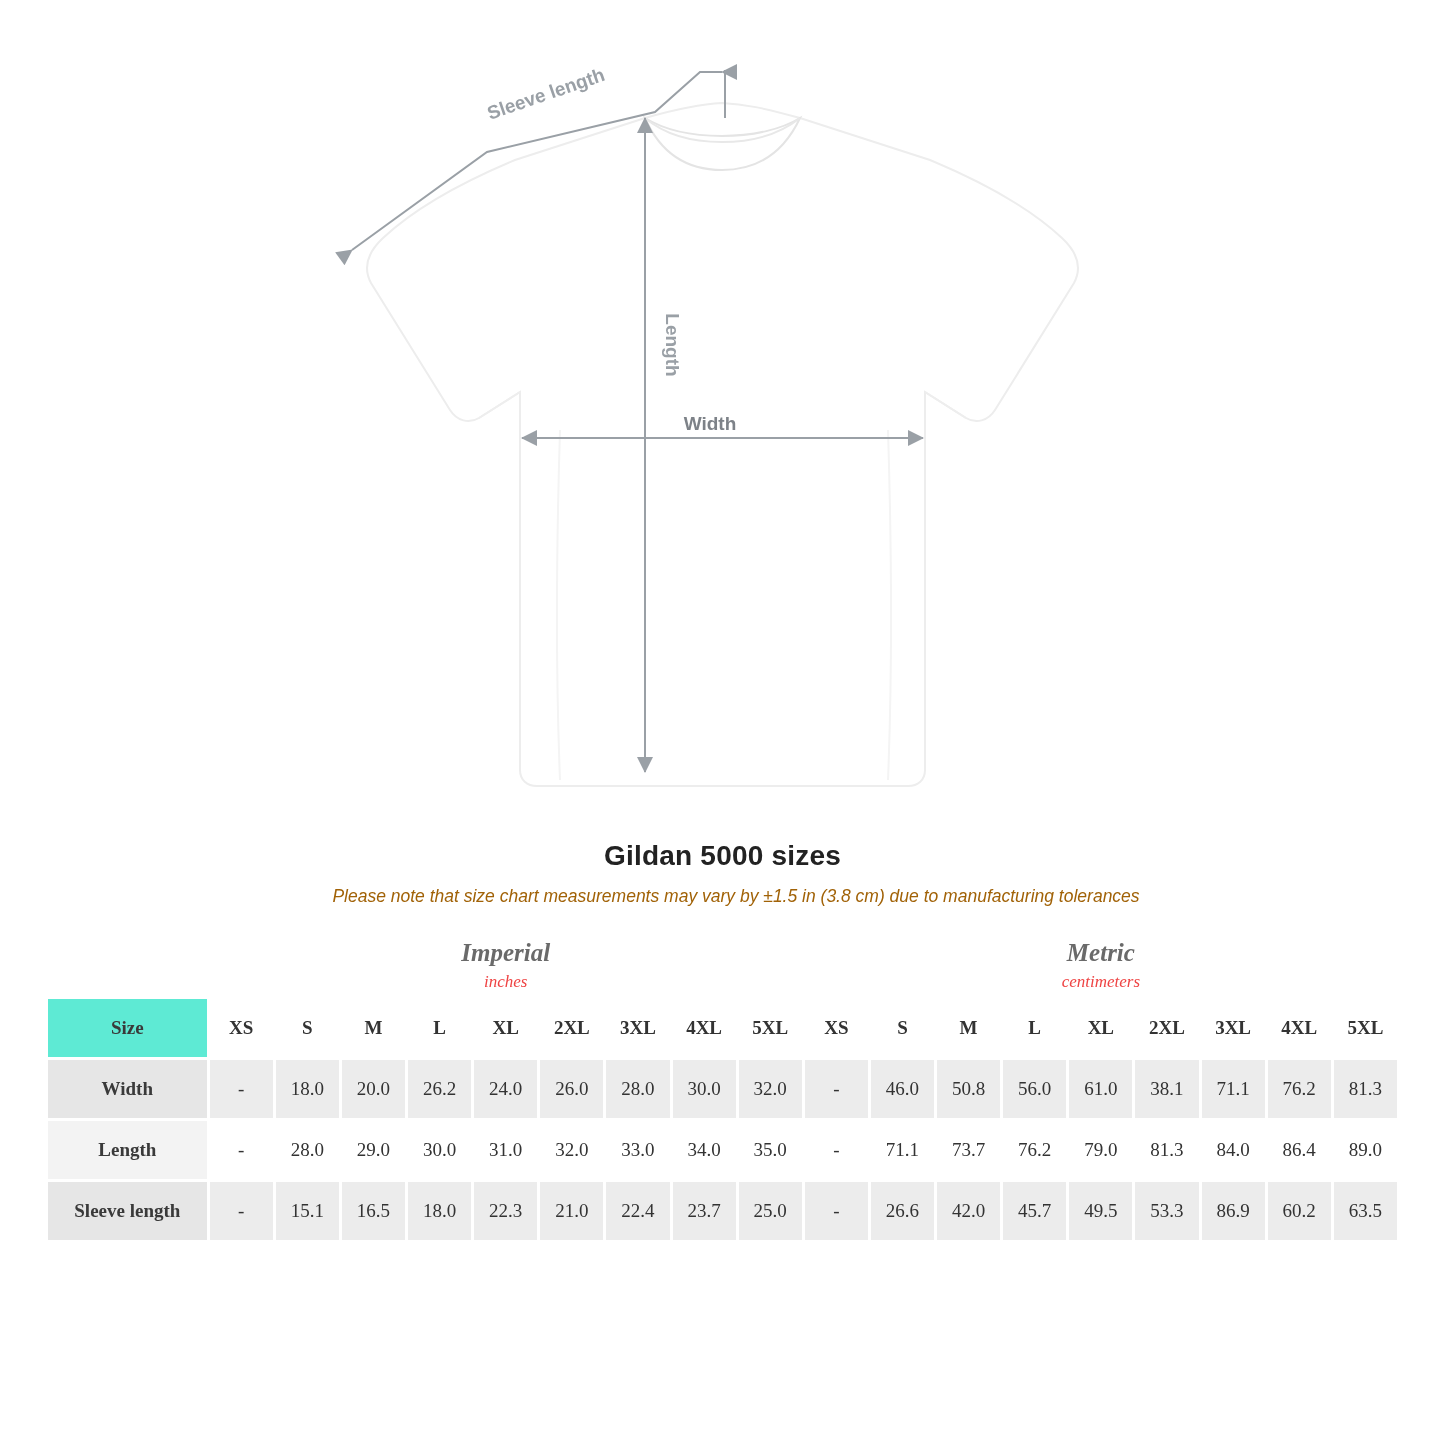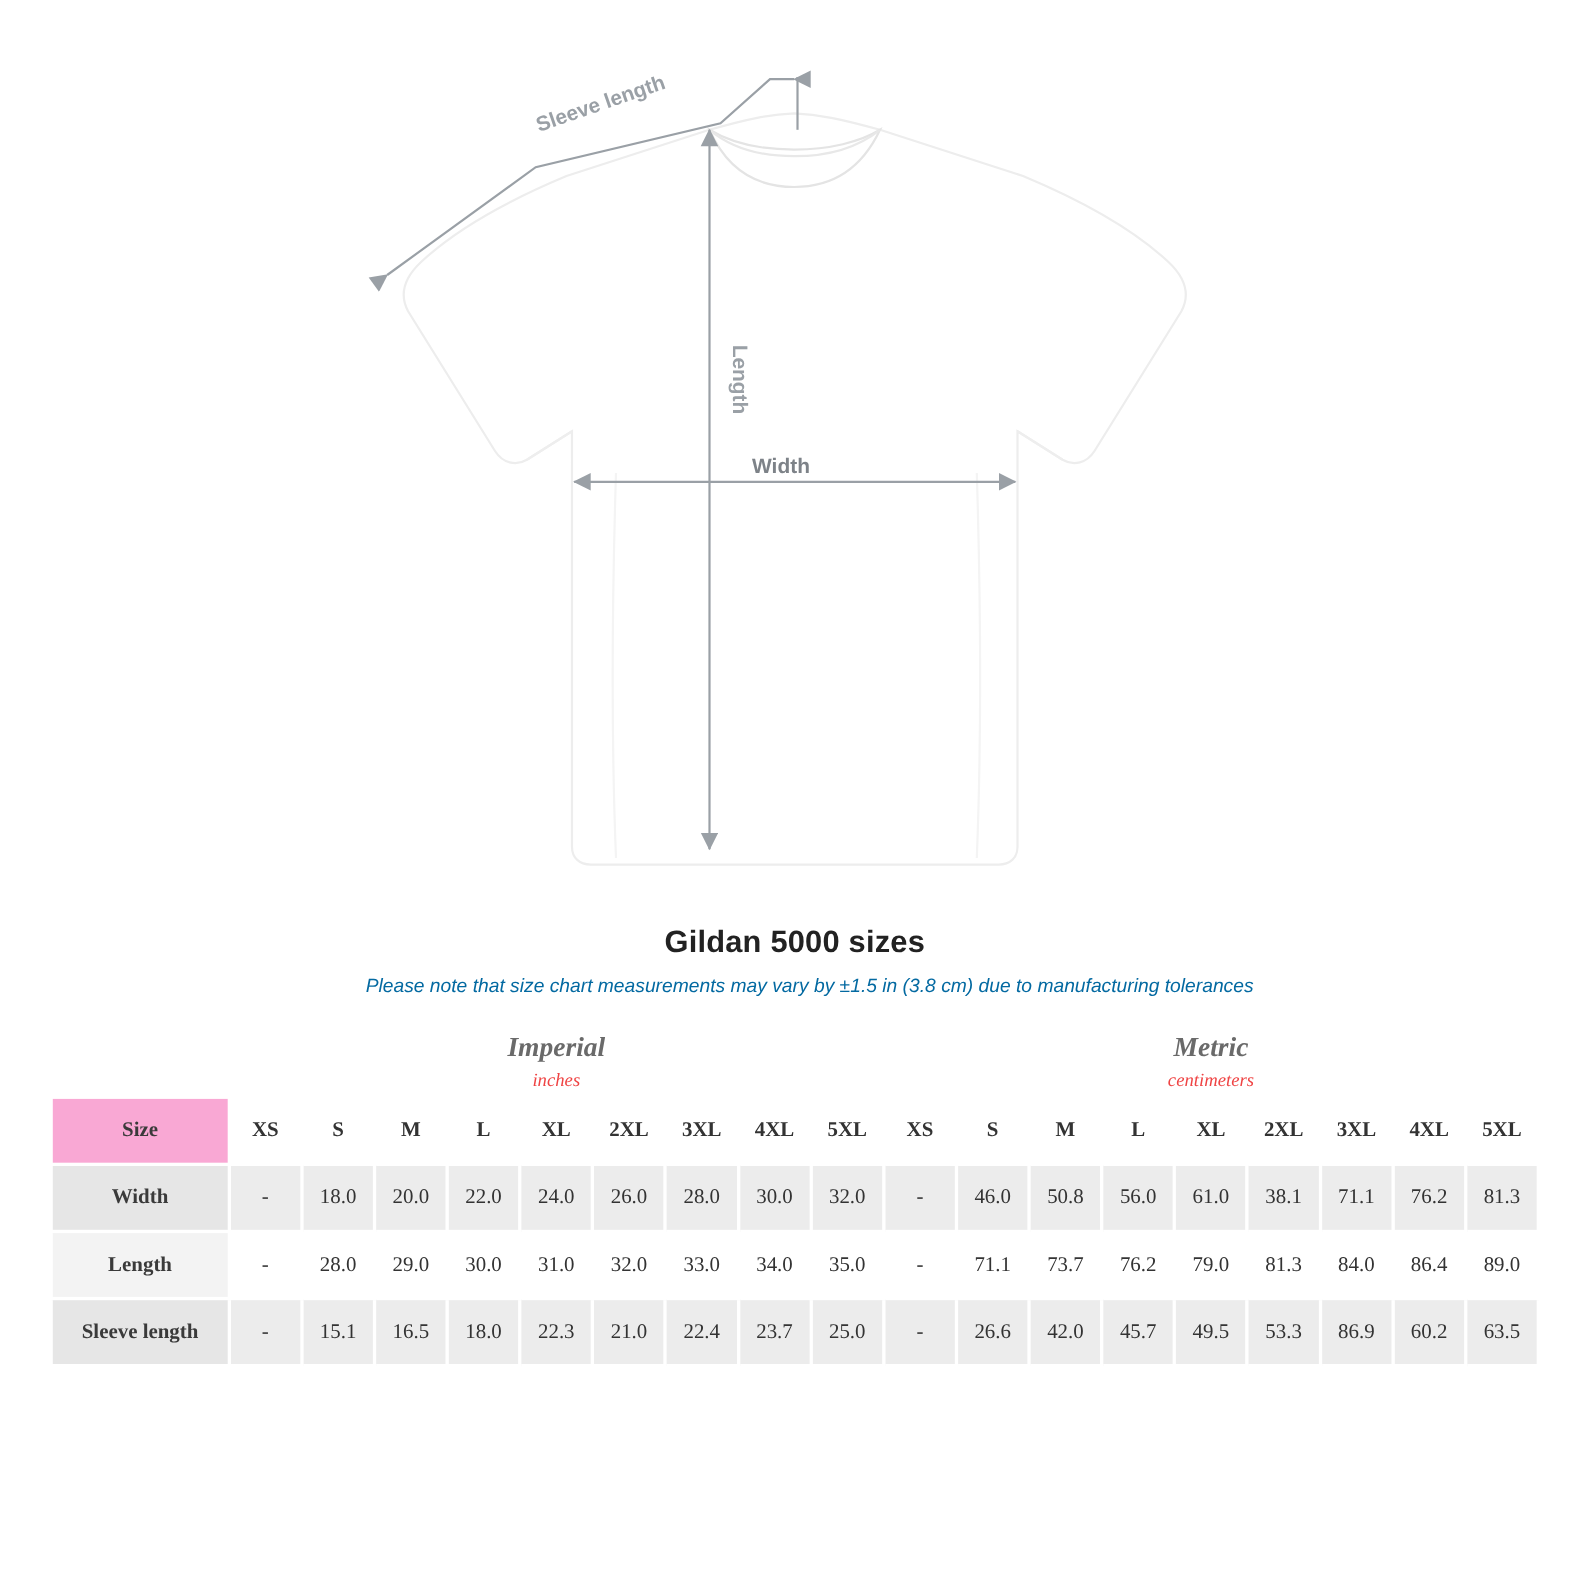--- a/index.html
+++ b/index.html
@@ -40,21 +40,21 @@
     font-size: 28px;
     font-weight: bold;
     color: #222222;
     letter-spacing: 0.2px;
     margin-top: 20px;
   }
   .chart-note {
     margin-top: 14px;
     font-size: 17.5px;
     font-style: italic;
-    color: #0369a1;
+    color: #a16207;
     padding-left: 27px;
   }
 
   
   .table-wrap {
     margin: 28px 45px 0 45px;
     width: 1355px;
   }
   table.size-table {
     border-collapse: collapse;
@@ -92,21 +92,21 @@
   }
   
   .hdr-row td {
     background: #ffffff;
     font-size: 20px;
     font-weight: bold;
     color: #3a3a3a;
     height: 72px;
   }
   .hdr-row td.rowlabel {
-    background: #f9a8d4;
+    background: #5eead4;
     font-size: 19px;
     font-weight: bold;
     color: #3a3a3a;
   }
   
   .data-row td {
     height: 72px;
     font-size: 19px;
     color: #3a3a3a;
   }
@@ -233,21 +233,21 @@
             <td>2XL</td>
             <td>3XL</td>
             <td>4XL</td>
             <td>5XL</td>
           </tr>
           <tr class="data-row alt">
             <td class="rowlabel">Width</td>
             <td>-</td>
             <td>18.0</td>
             <td>20.0</td>
-            <td>22.0</td>
+            <td>26.2</td>
             <td>24.0</td>
             <td>26.0</td>
             <td>28.0</td>
             <td>30.0</td>
             <td>32.0</td>
             <td>-</td>
             <td>46.0</td>
             <td>50.8</td>
             <td>56.0</td>
             <td>61.0</td>

